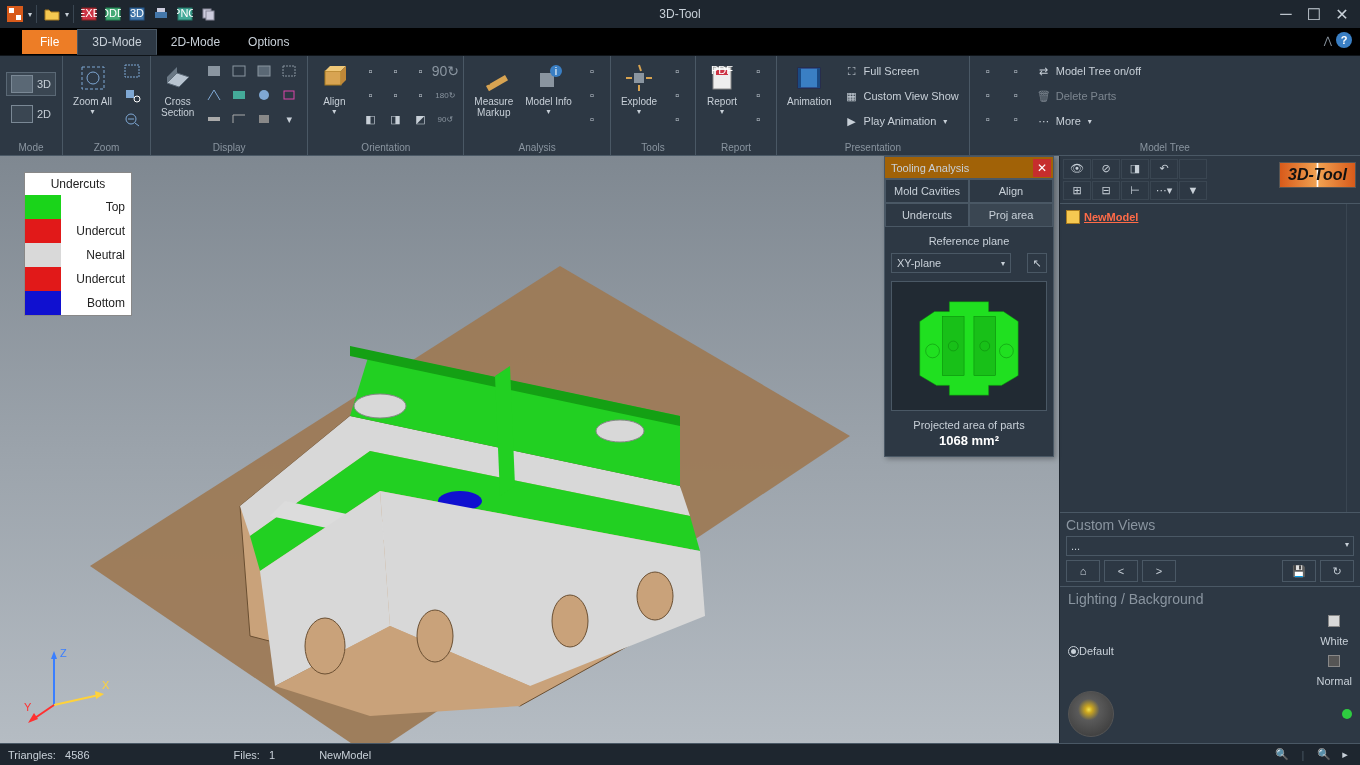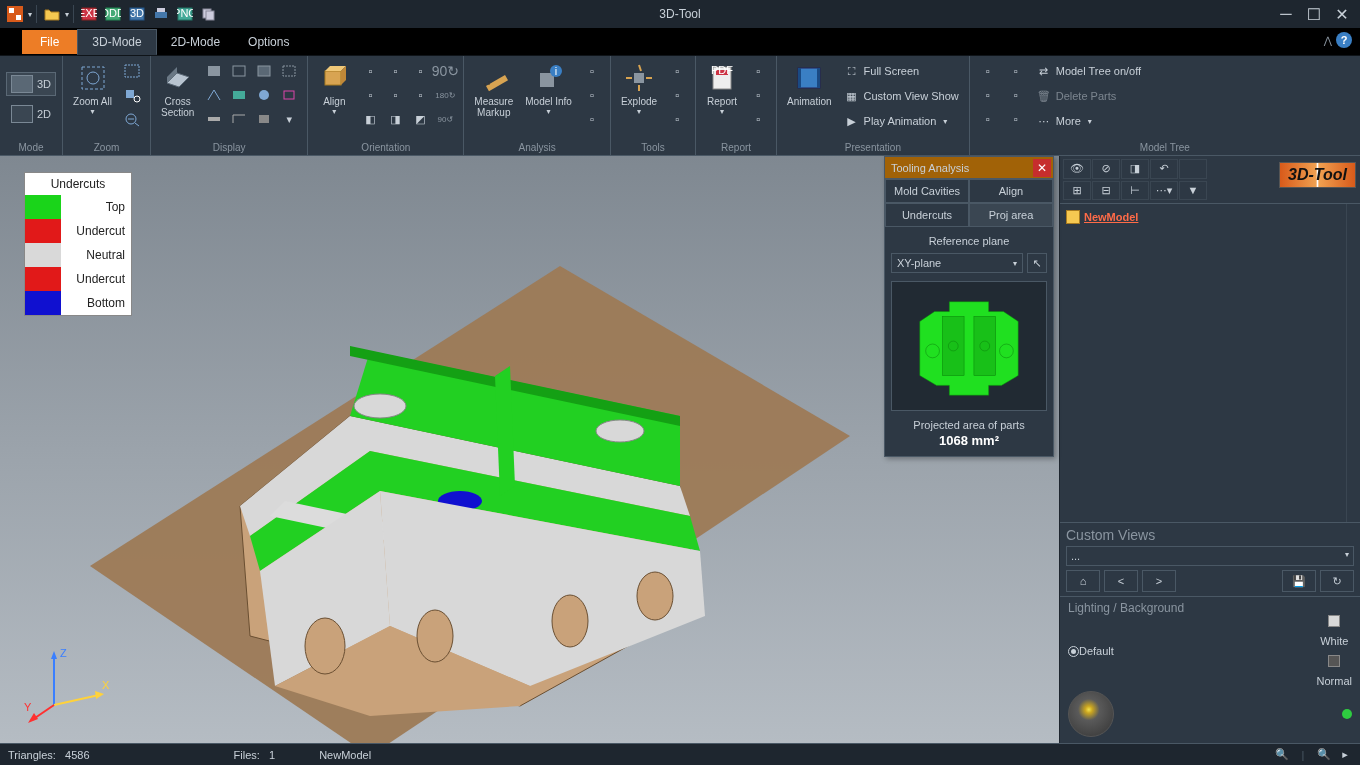--- a/index.html
+++ b/index.html
@@ -37,21 +37,21 @@
 .legend-lbl{flex:1;text-align:right;padding-right:6px;color:#222;font-size:12px}
 .axes{position:absolute;left:24px;bottom:18px;width:90px;height:80px}
 .tooling-panel{position:absolute;right:306px;top:156px;width:170px;background:#2d3844;border:1px solid #4a5865;box-shadow:2px 2px 5px rgba(0,0,0,.3)}
 .panel-hdr{height:22px;background:#a16207;display:flex;align-items:center;padding:0 6px;border-bottom:1px solid #4a5865;position:relative}
 .panel-close{position:absolute;right:2px;top:2px;width:18px;height:18px;background:#c62d2d;color:#fff;display:flex;align-items:center;justify-content:center;cursor:pointer;font-size:12px}
 .panel-tabs{display:flex;flex-wrap:wrap}
 .panel-tab{width:50%;text-align:center;padding:5px 0;font-size:11px;cursor:pointer;border:1px solid #4a5865;background:#2d3844}
 .panel-tab.active{background:#3a4652}
 .panel-body{padding:8px 6px}
 .ref-label{text-align:center;margin-bottom:6px}
-.ref-row{display:flex;gap:4px;margin-bottom:8px}
+.ref-row{display:flex;gap:16px;margin-bottom:8px}
 .ref-select{flex:1;background:#2d3844;border:1px solid #4a5865;padding:3px 5px;display:flex;justify-content:space-between;align-items:center;font-size:11px}
 .ref-btn{width:20px;height:20px;border:1px solid #4a5865;display:flex;align-items:center;justify-content:center;cursor:pointer}
 .preview{width:100%;height:130px;background:rgba(0,0,0,.25);border:1px solid #4a5865;position:relative;overflow:hidden;margin-bottom:8px}
 .proj-label{text-align:center;font-size:11px}
 .proj-value{text-align:center;font-size:13px;font-weight:bold;color:#fff;margin-top:2px}
 .sidebar{width:300px;background:#2d3844;display:flex;flex-direction:column}
 .sb-toolbar{height:48px;display:flex;padding:3px;gap:1px;border-bottom:1px solid #4a5865;position:relative}
 .sb-tb-col{display:flex;flex-direction:column;gap:2px}
 .sb-tb-btn{width:28px;height:20px;border:1px solid #3a4652;display:flex;align-items:center;justify-content:center;cursor:pointer}
 .sb-logo{position:absolute;right:4px;top:6px;padding:3px 8px;background:linear-gradient(90deg,#d85a1a 0%,#f0a050 48%,#fff 50%,#f0a050 52%,#d85a1a 100%);color:#111;font-size:16px;font-weight:bold;font-style:italic;border:1px solid #555}
@@ -60,21 +60,21 @@
 .tree-item .fold-ico{width:14px;height:14px;background:#f5c851;border:1px solid #a87b20}
 .tree-item .nm{color:#ff6b48;text-decoration:underline;font-weight:bold}
 .scrollbar{position:absolute;right:0;top:0;bottom:0;width:14px;background:#2d3844;border-left:1px solid #3a4652}
 .cv-section{border-bottom:1px solid #4a5865;padding:4px 6px}
 .cv-label{font-size:14px;color:#8a95a0;margin-bottom:3px}
 .cv-select{background:#2d3844;border:1px solid #4a5865;padding:3px 4px;display:flex;justify-content:space-between;font-size:11px;margin-bottom:4px}
 .cv-btns{display:flex;gap:4px}
 .cv-btn{flex:0 0 34px;height:22px;border:1px solid #4a5865;display:flex;align-items:center;justify-content:center;cursor:pointer;font-size:11px}
 .cv-btn.sp{margin-left:auto}
 .lb-section{padding:4px 8px 6px 8px}
-.lb-hdr{font-size:12px;color:#8a95a0;margin-bottom:0}
+.lb-hdr{font-size:14px;color:#8a95a0;margin-bottom:8px}
 .lb-row{display:flex;align-items:center}
 .lb-left{display:flex;align-items:center;}
 .radio{width:11px;height:11px;border-radius:50%;border:1px solid #c8d0d8;display:inline-flex;align-items:center;justify-content:center}
 .radio.on::after{content:"";width:5px;height:5px;border-radius:50%;background:#c8d0d8}
 .sphere{width:46px;height:46px;border-radius:50%;background:radial-gradient(circle at 45% 40%,#f4e24a 0%,#caa520 10%,#5a5a5a 30%,#333 100%);border:1px solid #555;margin:4px 8px 0 0}
 .lb-col{display:flex;flex-direction:column;align-items:center;margin-left:auto;gap:8px}
 .lb-check{width:12px;height:12px;border:1px solid #888;background:#d8d8d8}
 .statusbar{position:absolute;left:0;right:0;bottom:0;height:22px;background:#1e262f;display:flex;align-items:center;padding:0 8px;gap:24px;border-top:1px solid #4a5865}
 .status-light{position:absolute;right:8px;bottom:24px;width:10px;height:10px;border-radius:50%;background:#2ecc40}
 .status-right{position:absolute;right:6px;display:flex;gap:3px;align-items:center}

